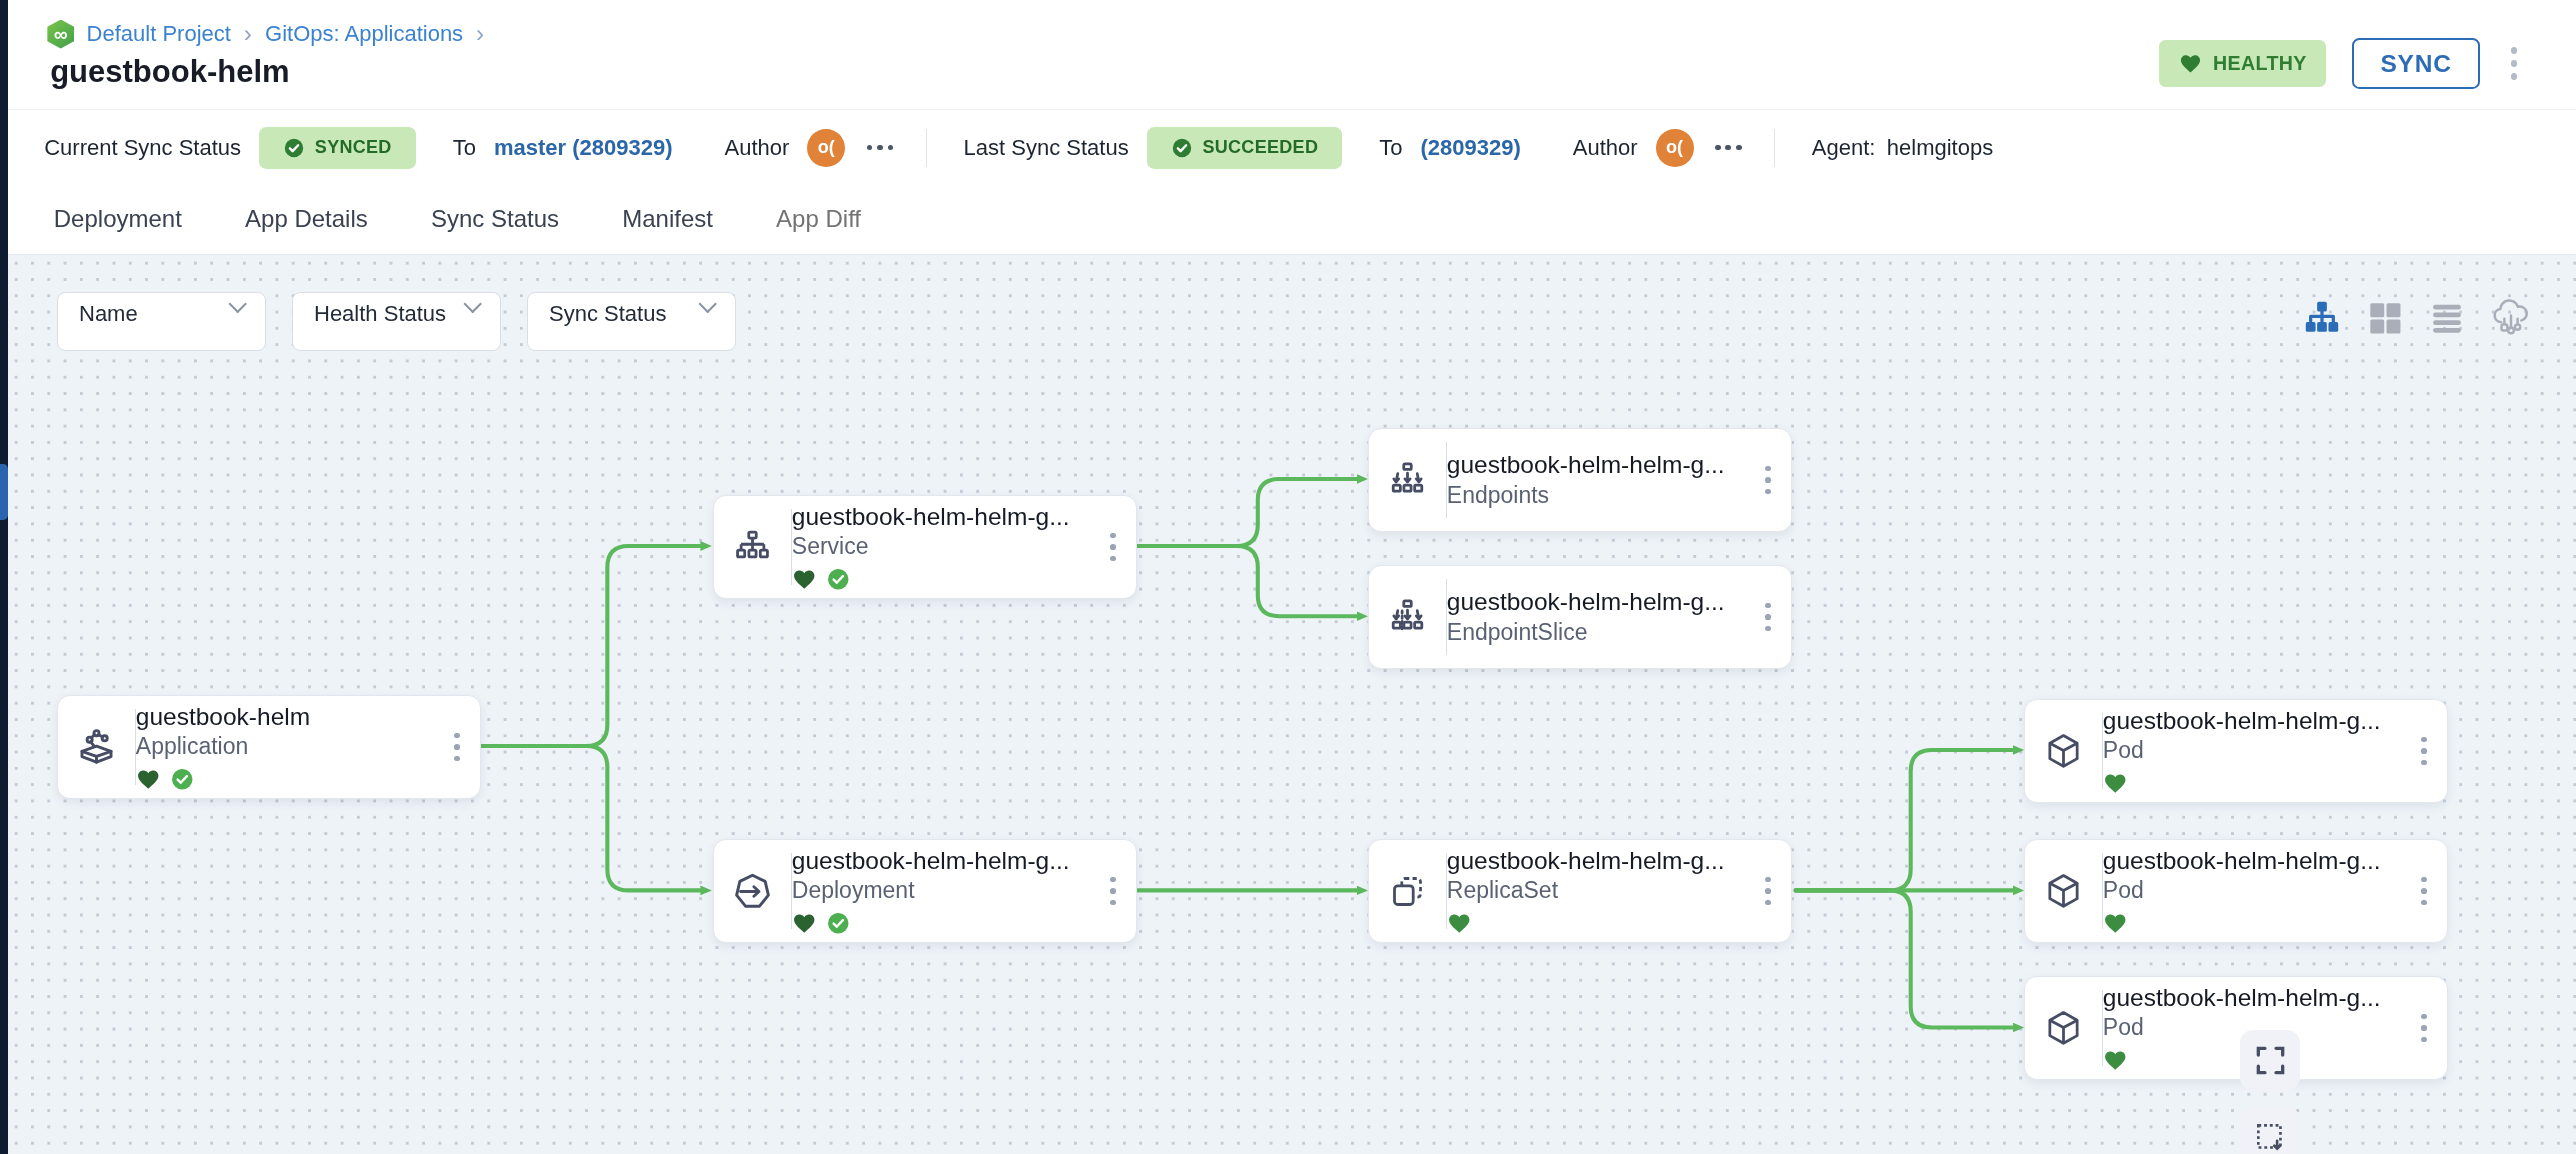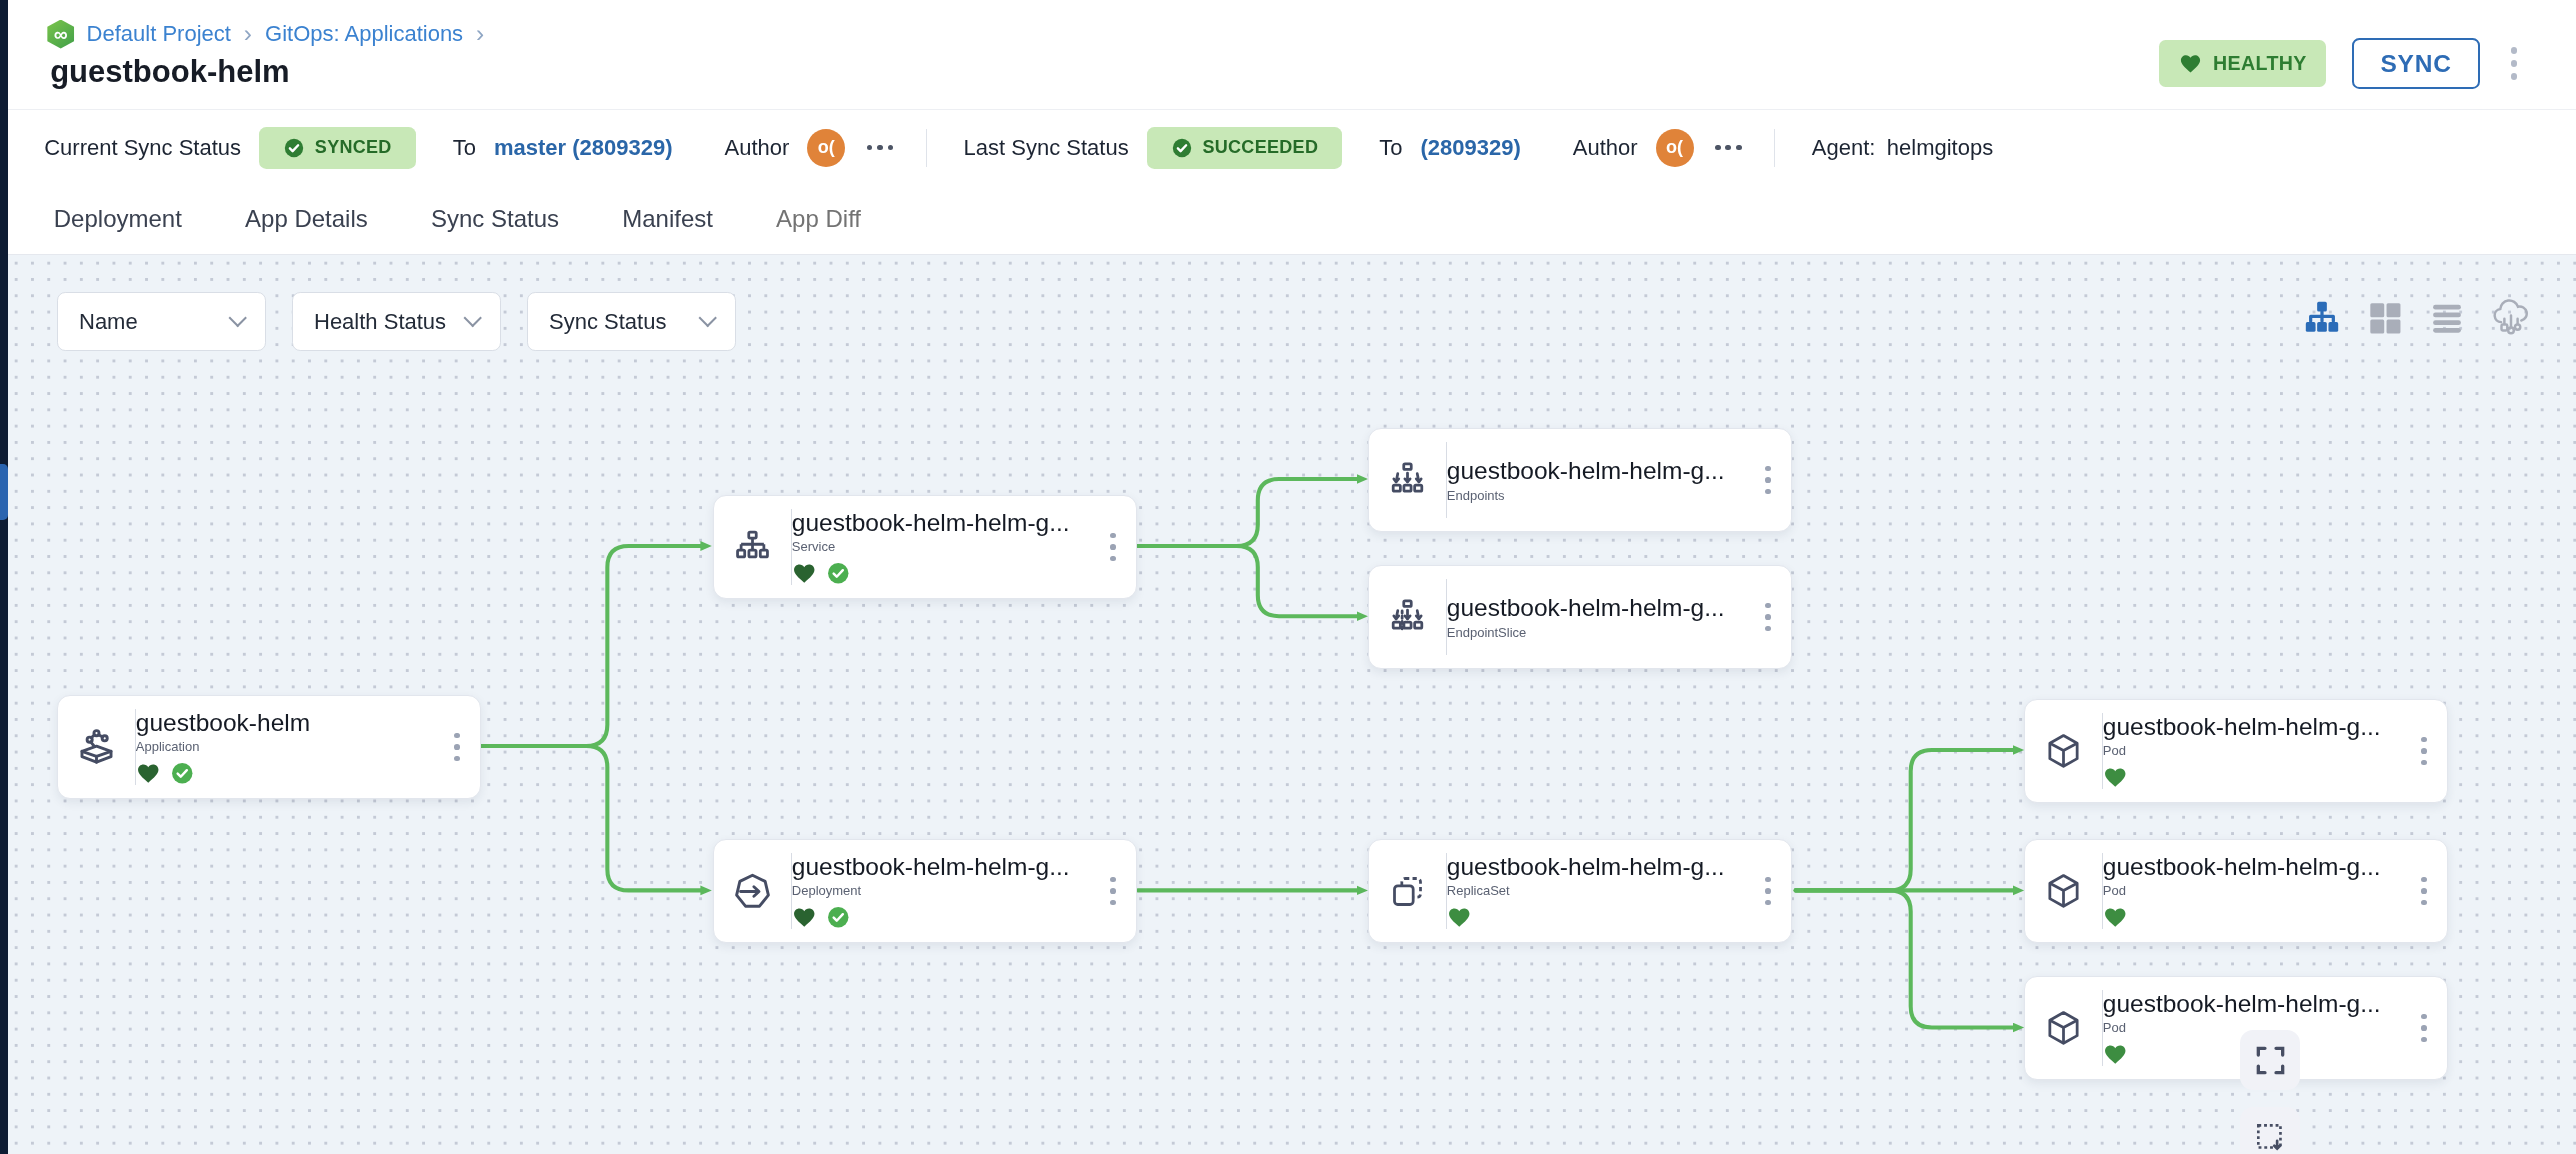--- a/index.html
+++ b/index.html
@@ -56,40 +56,40 @@
                      background:#2e6cb5;border-radius:4.1px 4.1px 0 0;}
   .tab.disabled{color:#737373;}
 
   
   .content{position:absolute;left:8.2px;top:255px;right:0;bottom:0;background:#eef3f8;
            background-image:radial-gradient(circle,#c4cad6 1.4px,transparent 1.4px);
            background-size:16.3px 16.3px;z-index:0;}
 
   .filters{position:absolute;left:57px;top:292px;display:flex;gap:26px;z-index:3;}
   .filter{width:209px;height:59px;background:#fff;border:0.8px solid #d9dee6;border-radius:8.2px;
-          display:flex;align-items:center;justify-content:space-between;padding:0 21px;
+          display:flex;align-items:flex-start;justify-content:space-between;padding:8px 21px;
           font-size:22px;color:#232b38;box-sizing:border-box;}
   .chevron{width:11.4px;height:11.4px;border-right:2.4px solid #8a93a3;border-bottom:2.4px solid #8a93a3;
            transform:rotate(45deg) translate(-2.4px,-2.4px);}
 
   .view-toggles{position:absolute;right:46px;top:299px;display:flex;align-items:center;gap:28px;z-index:3;}
   .vt{display:flex;align-items:center;justify-content:center;}
 
   
   svg.edges{position:absolute;left:0;top:0;z-index:1;}
 
   
   .node{position:absolute;width:424px;height:104px;background:#fff;border:0.8px solid #e2e6ed;
         border-radius:13px;box-shadow:0 3.3px 9.8px rgba(40,50,80,.08);display:flex;align-items:center;
         z-index:2;box-sizing:border-box;}
   .node-icon{width:77px;display:flex;align-items:center;justify-content:center;flex:0 0 77px;}
   .node-divider{width:0.8px;align-self:stretch;background:#d8dce4;margin:13px 0;}
   .node-body{flex:1;display:flex;flex-direction:column;justify-content:center;gap:2.4px;}
   .node-title{font-size:24.5px;color:#151a24;white-space:nowrap;}
-  .node-kind{font-size:13px;color:#5a6172;}
+  .node-kind{font-size:23px;color:#5a6172;}
   .node-status{display:flex;align-items:center;gap:9.8px;margin-top:4.1px;}
   .node-kebab{flex:0 0 46px;display:flex;flex-direction:column;gap:5.7px;align-items:center;}
   .node-kebab i{width:5.7px;height:5.7px;border-radius:50%;background:#9ba3b4;}
 
   
   .fab{position:absolute;width:60px;height:60px;background:#f1f2f7;border-radius:13px;
        display:flex;align-items:center;justify-content:center;z-index:5;}
 </style>
 </head>
 <body>

